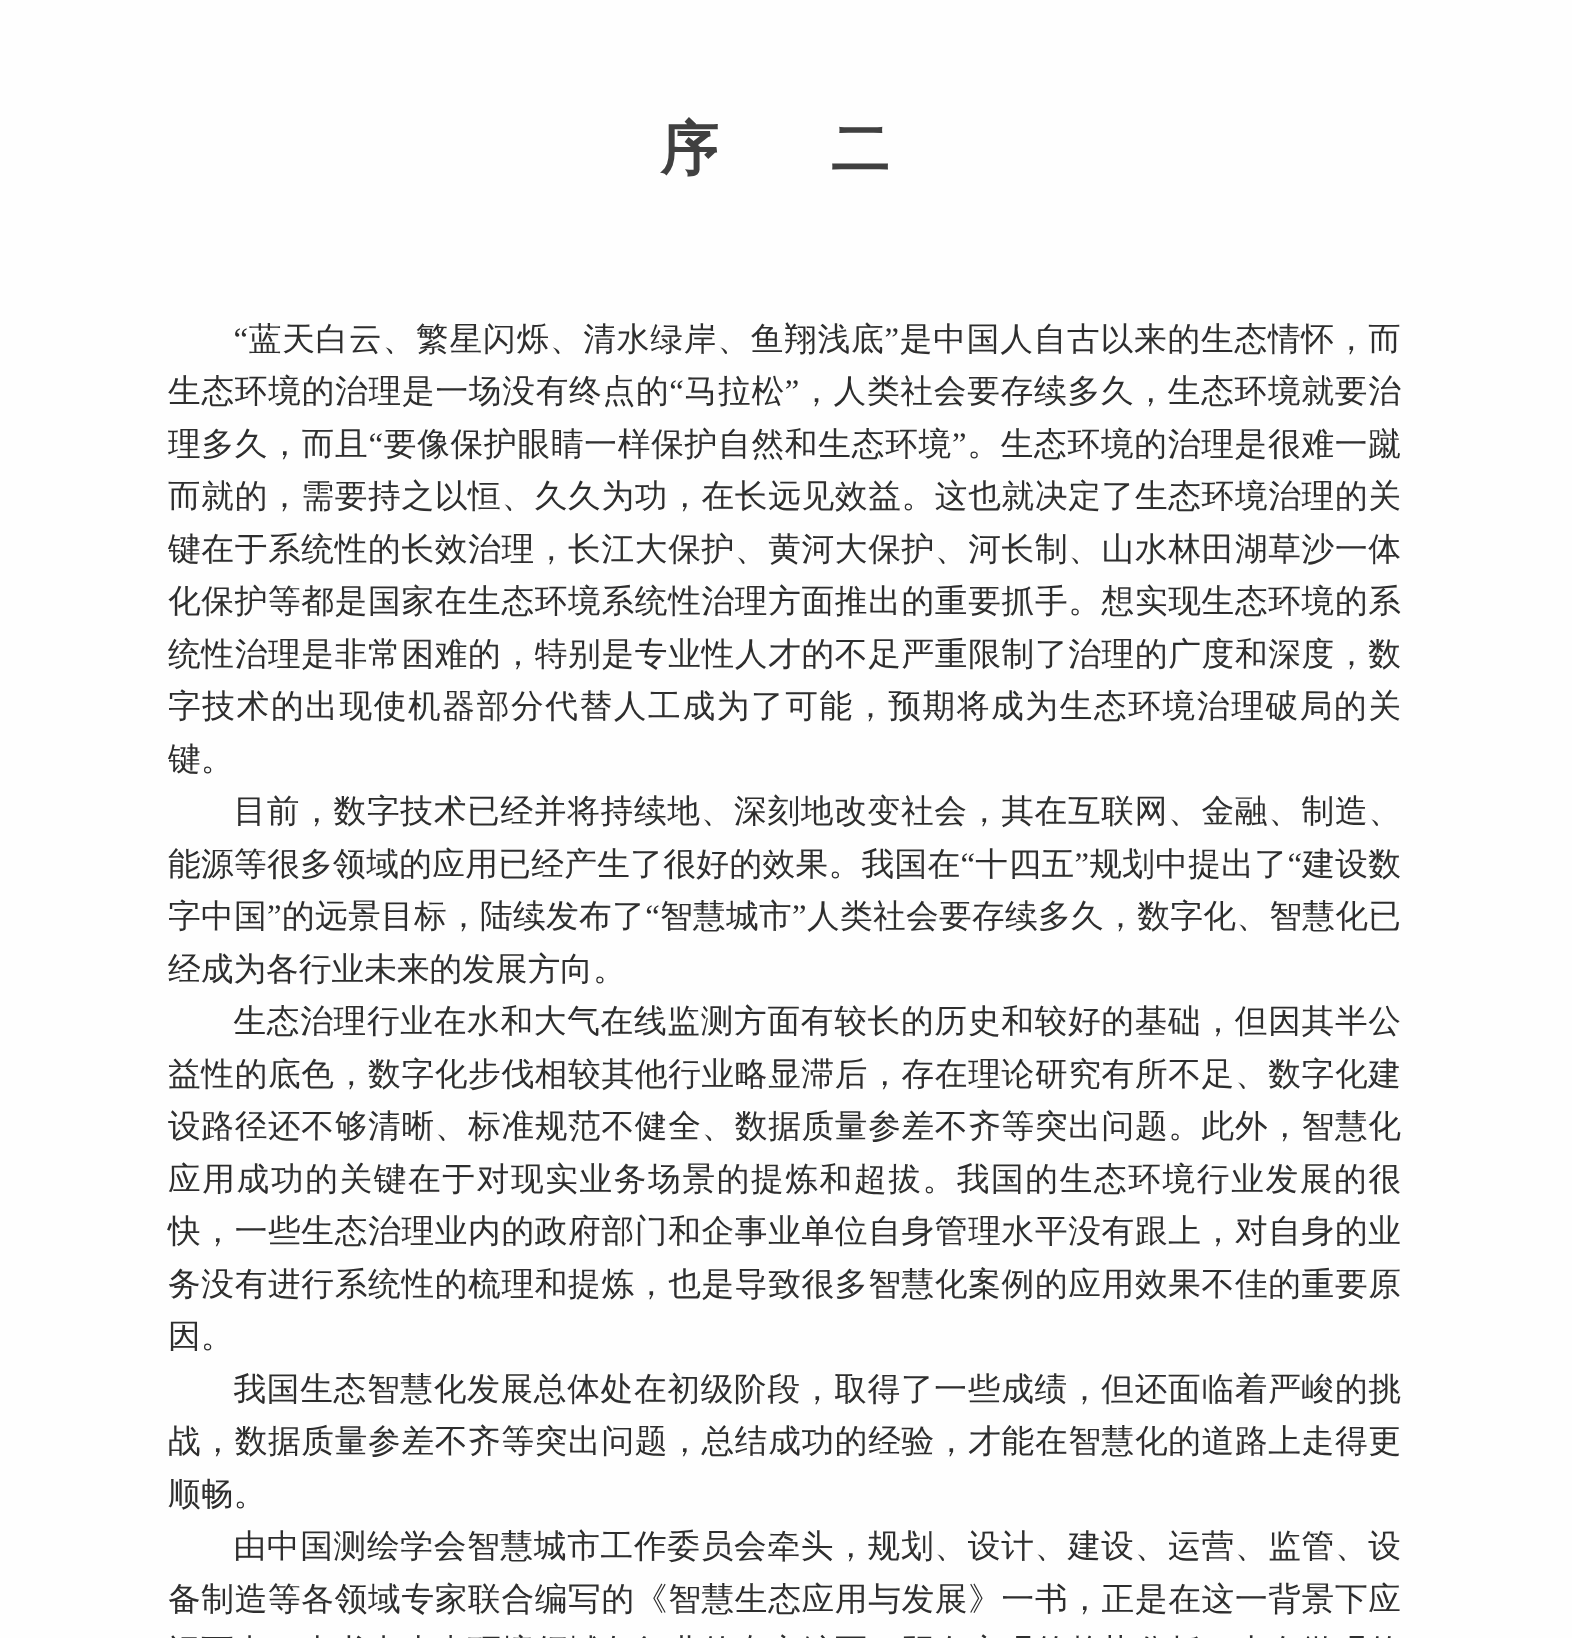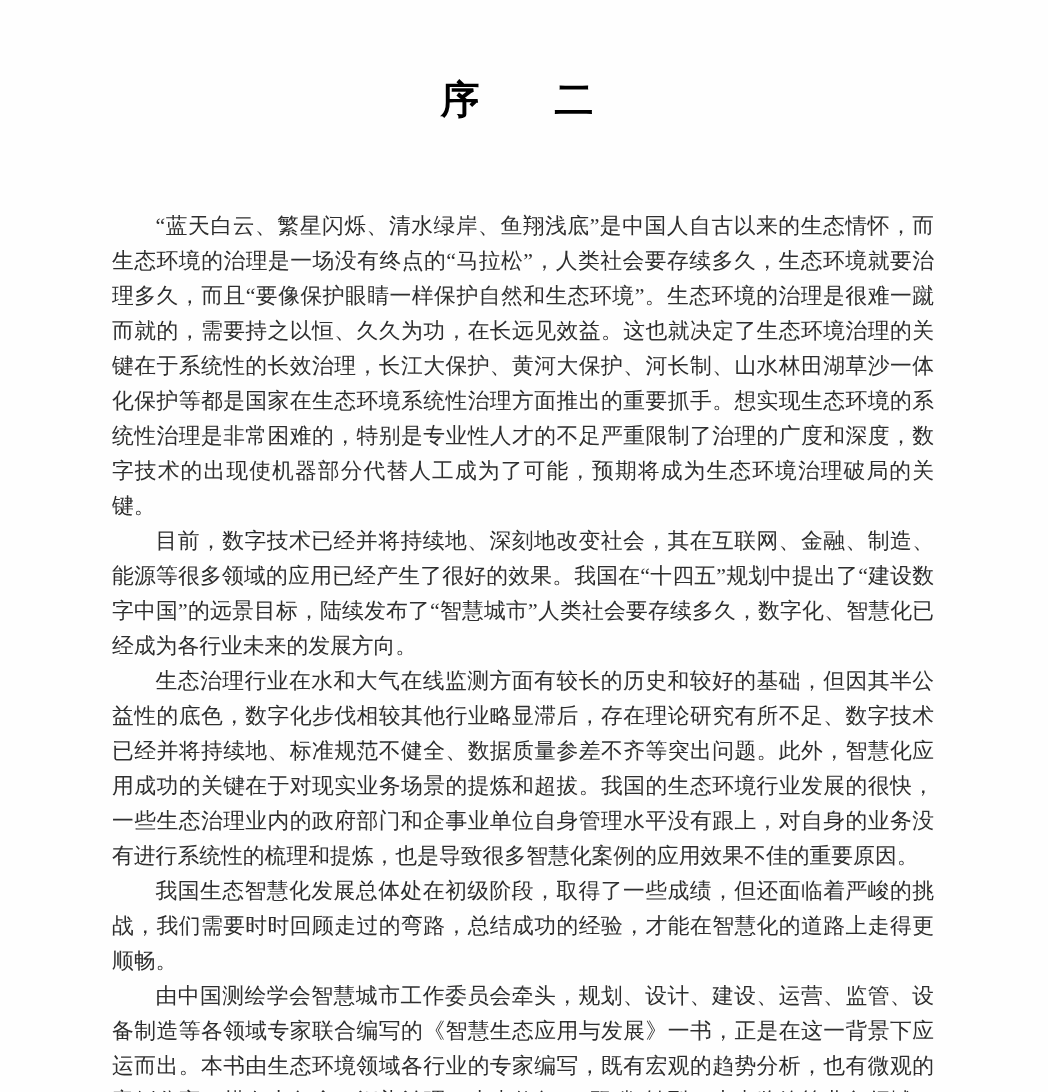--- a/index.html
+++ b/index.html
@@ -17,21 +17,21 @@
   }
   .page-title {
     position: absolute;
     top: 48px;
     left: 0;
     width: 1035px;
     text-align: center;
     font-size: 39px;
     line-height: 52px;
     font-weight: 700;
-    color: #000000;
+    color: #404040;
     letter-spacing: 1px;
   }
   .page-title .title-char-2 {
     margin-left: 74px;
   }
   .doc-body {
     position: absolute;
     left: 112px;
     top: 209px;
     width: 822px;
@@ -51,18 +51,18 @@
 
 <div class="page">
 
   <h1 class="page-title">
     <span class="title-char-1">序</span><span class="title-char-2">二</span>
   </h1>
 
   <div class="doc-body">
     <p>“蓝天白云、繁星闪烁、清水绿岸、鱼翔浅底”是中国人自古以来的生态情怀，而生态环境的治理是一场没有终点的“马拉松”，人类社会要存续多久，生态环境就要治理多久，而且“要像保护眼睛一样保护自然和生态环境”。生态环境的治理是很难一蹴而就的，需要持之以恒、久久为功，在长远见效益。这也就决定了生态环境治理的关键在于系统性的长效治理，长江大保护、黄河大保护、河长制、山水林田湖草沙一体化保护等都是国家在生态环境系统性治理方面推出的重要抓手。想实现生态环境的系统性治理是非常困难的，特别是专业性人才的不足严重限制了治理的广度和深度，数字技术的出现使机器部分代替人工成为了可能，预期将成为生态环境治理破局的关键。</p>
     <p>目前，数字技术已经并将持续地、深刻地改变社会，其在互联网、金融、制造、能源等很多领域的应用已经产生了很好的效果。我国在“十四五”规划中提出了“建设数字中国”的远景目标，陆续发布了“智慧城市”人类社会要存续多久，数字化、智慧化已经成为各行业未来的发展方向。</p>
-    <p>生态治理行业在水和大气在线监测方面有较长的历史和较好的基础，但因其半公益性的底色，数字化步伐相较其他行业略显滞后，存在理论研究有所不足、数字技术已经并将持续地、标准规范不健全、数据质量参差不齐等突出问题。此外，智慧化应用成功的关键在于对现实业务场景的提炼和超拔。我国的生态环境行业发展的很快，一些生态治理业内的政府部门和企事业单位自身管理水平没有跟上，对自身的业务没有进行系统性的梳理和提炼，也是导致很多智慧化案例的应用效果不佳的重要原因。</p>
-    <p>我国生态智慧化发展总体处在初级阶段，取得了一些成绩，但还面临着严峻的挑战，我们需要时时回顾走过的弯路，总结成功的经验，才能在智慧化的道路上走得更顺畅。</p>
+    <p>生态治理行业在水和大气在线监测方面有较长的历史和较好的基础，但因其半公益性的底色，数字化步伐相较其他行业略显滞后，存在理论研究有所不足、数字化建设路径还不够清晰、标准规范不健全、数据质量参差不齐等突出问题。此外，智慧化应用成功的关键在于对现实业务场景的提炼和超拔。我国的生态环境行业发展的很快，一些生态治理业内的政府部门和企事业单位自身管理水平没有跟上，对自身的业务没有进行系统性的梳理和提炼，也是导致很多智慧化案例的应用效果不佳的重要原因。</p>
+    <p>我国生态智慧化发展总体处在初级阶段，取得了一些成绩，但还面临着严峻的挑战，数据质量参差不齐等突出问题，总结成功的经验，才能在智慧化的道路上走得更顺畅。</p>
     <p>由中国测绘学会智慧城市工作委员会牵头，规划、设计、建设、运营、监管、设备制造等各领域专家联合编写的《智慧生态应用与发展》一书，正是在这一背景下应运而出。本书由生态环境领域各行业的专家编写，既有宏观的趋势分析，也有微观的案例分享，横向上包含了污染治理、生态修复、“双碳”转型、生态监管等业务领域，纵向上包含了智慧化在各领域的发展环境、应用框架、实施路径和典型案例，全面、系统地展</p>
   </div>
 
 </div>
 
 </body></html>

